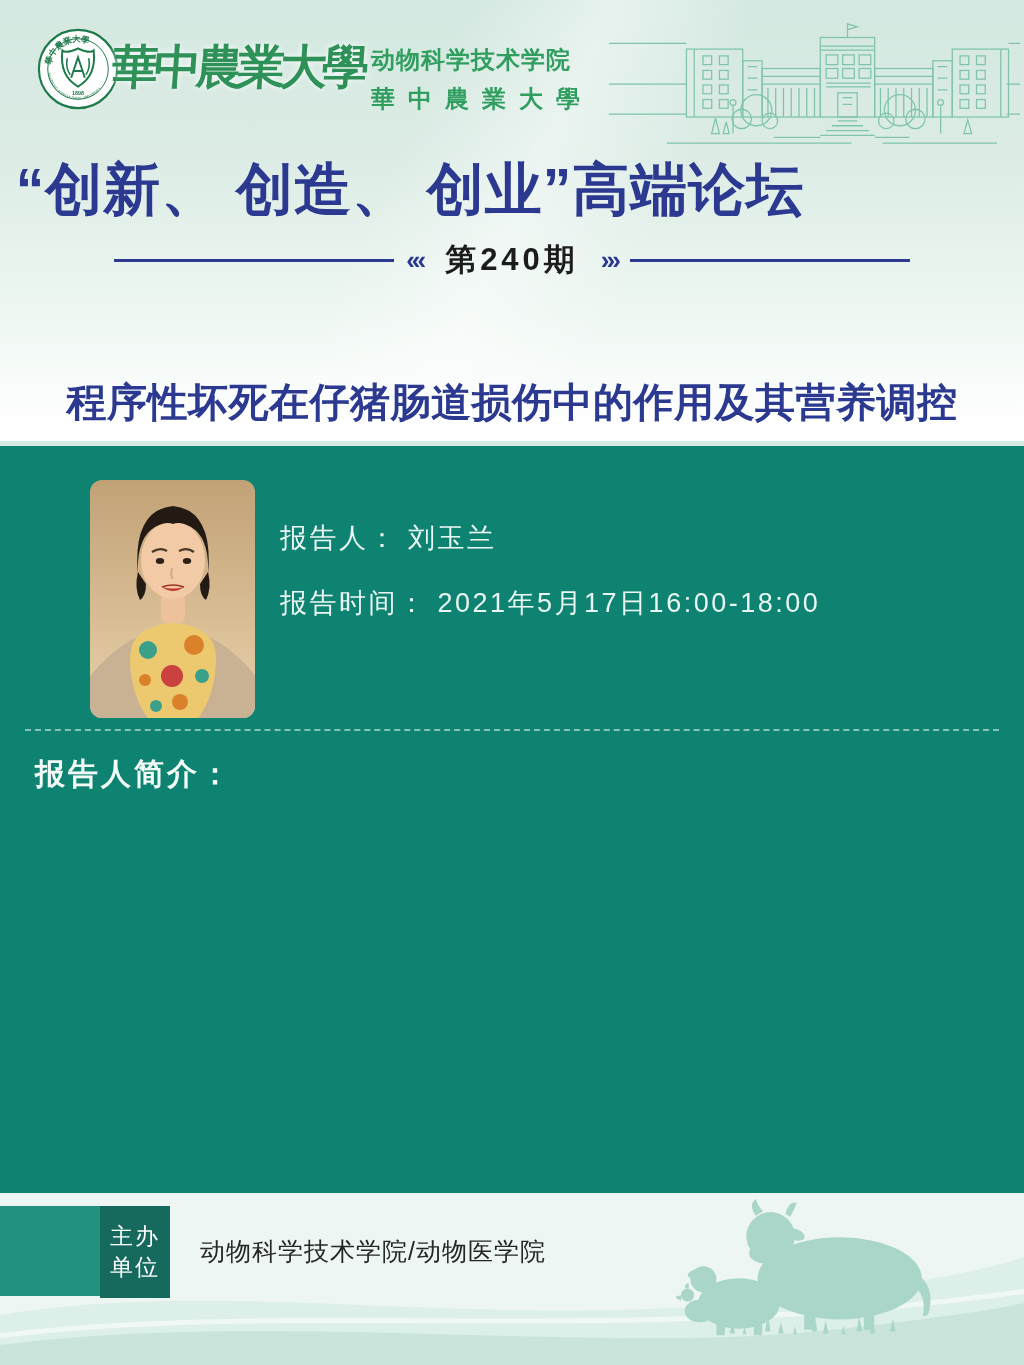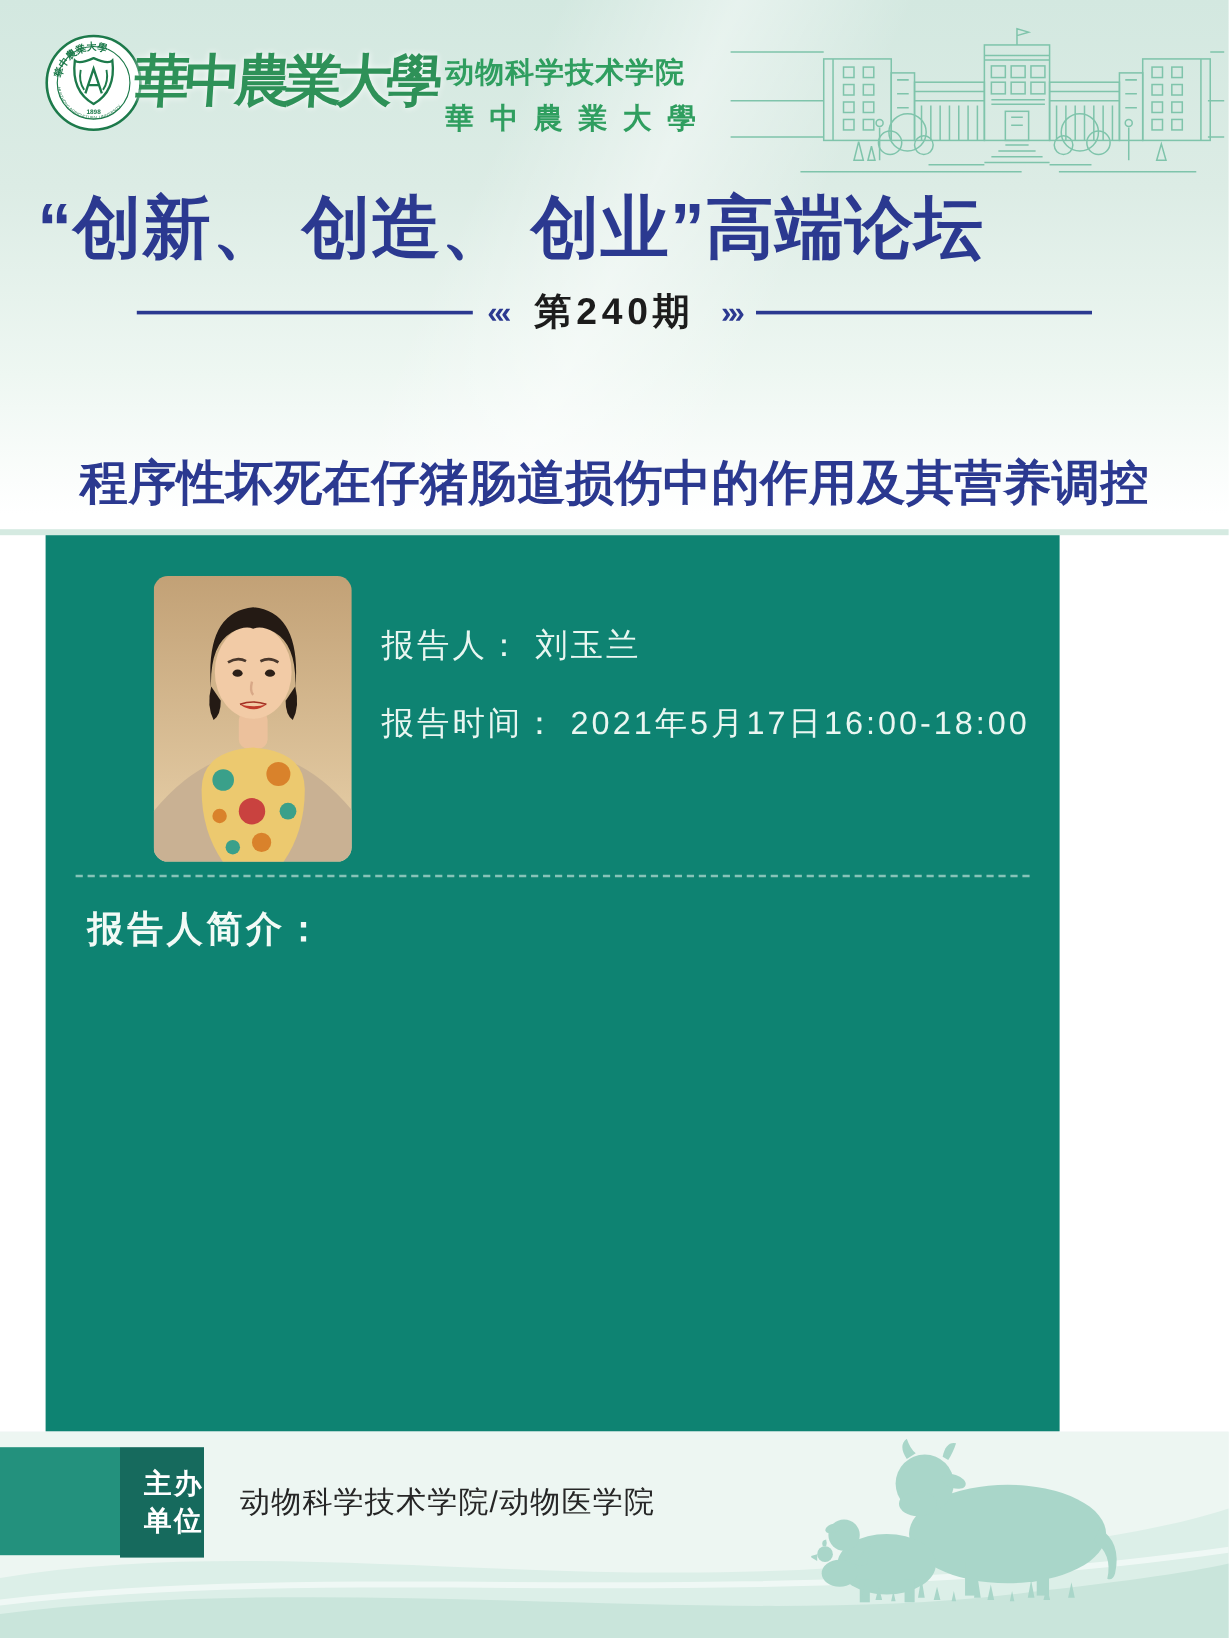--- a/index.html
+++ b/index.html
@@ -41,42 +41,42 @@
     white-space:nowrap;
   }
   .college{position:absolute;left:371px;top:44px;width:180px;color:var(--college-green);font-weight:bold;}
   .college .l1{font-size:24px;letter-spacing:1px;white-space:nowrap;}
   .college .l2{font-size:24px;letter-spacing:13px;margin-top:7px;white-space:nowrap;}
   .building{position:absolute;left:605px;top:20px;width:419px;height:130px;}
 
   
   .forum-title{
     position:absolute;left:0;top:152px;width:820px;
-    text-align:right;font-size:57px;font-weight:900;
+    text-align:center;font-size:57px;font-weight:900;
     color:var(--navy);letter-spacing:1px;white-space:nowrap;
   }
   .issue-row{
     position:absolute;left:0;top:242px;width:1024px;height:36px;
     display:flex;align-items:center;justify-content:center;gap:12px;
   }
   .issue-line{width:280px;height:3px;background:var(--navy);}
   .chev{color:var(--navy);font-size:26px;font-weight:bold;letter-spacing:-3px;line-height:1;}
   .issue-text{font-size:31px;font-weight:bold;color:var(--issue-text);letter-spacing:4px;margin:0 10px;}
 
   
   .lecture-title{
     position:absolute;left:0;top:332px;width:1024px;
     text-align:center;font-size:40px;font-weight:900;
     color:var(--navy);letter-spacing:0.5px;white-space:nowrap;margin-top:43px;
   }
 
   
   .panel{
-    position:absolute;left:0;top:446px;width:845px;height:747px;
-    background:var(--panel-teal);color:#eefaf5;margin-left:38px;
+    position:absolute;left:0;top:446px;width:1024px;height:747px;
+    background:var(--panel-teal);color:#eefaf5;
   }
   .photo{
     position:absolute;left:90px;top:34px;width:165px;height:238px;
     border-radius:12px;overflow:hidden;
   }
   .info{position:absolute;left:280px;top:74px;}
   .info-row{display:flex;align-items:baseline;margin-bottom:36px;font-size:27px;letter-spacing:2.5px;color:#e9f6f1;height:29px;}
   .info-row .val{margin-left:10px;}
   .dashed{
     position:absolute;left:25px;right:25px;top:283px;
@@ -92,22 +92,22 @@
     text-align:justify;text-indent:2em;color:#f4fbf8;
   }
 
   
   .footer{position:absolute;left:0;top:1193px;width:1024px;height:172px;background:var(--footer-bg);}
   .waves{position:absolute;inset:0;width:1024px;height:172px;}
   .animals{position:absolute;right:58px;bottom:26px;width:290px;height:140px;}
   .host-band{position:absolute;left:0;top:13px;width:100px;height:90px;background:var(--host-band);}
   .host-box{
     position:absolute;left:100px;top:13px;width:70px;height:92px;background:var(--host-box);
-    display:flex;flex-direction:column;align-items:flex-end;justify-content:center;
-    color:#fff;font-size:23px;font-weight:bold;letter-spacing:2px;line-height:31px;
+    display:flex;flex-direction:column;align-items:center;justify-content:center;
+    color:#fff;font-size:23px;font-weight:normal;letter-spacing:2px;line-height:31px;
   }
   .host-name{
     position:absolute;left:200px;top:42px;
     font-size:25px;font-weight:normal;color:var(--org-text);letter-spacing:1px;white-space:nowrap;
   }
 </style>
 </head>
 <body>
 
 <div class="poster">

